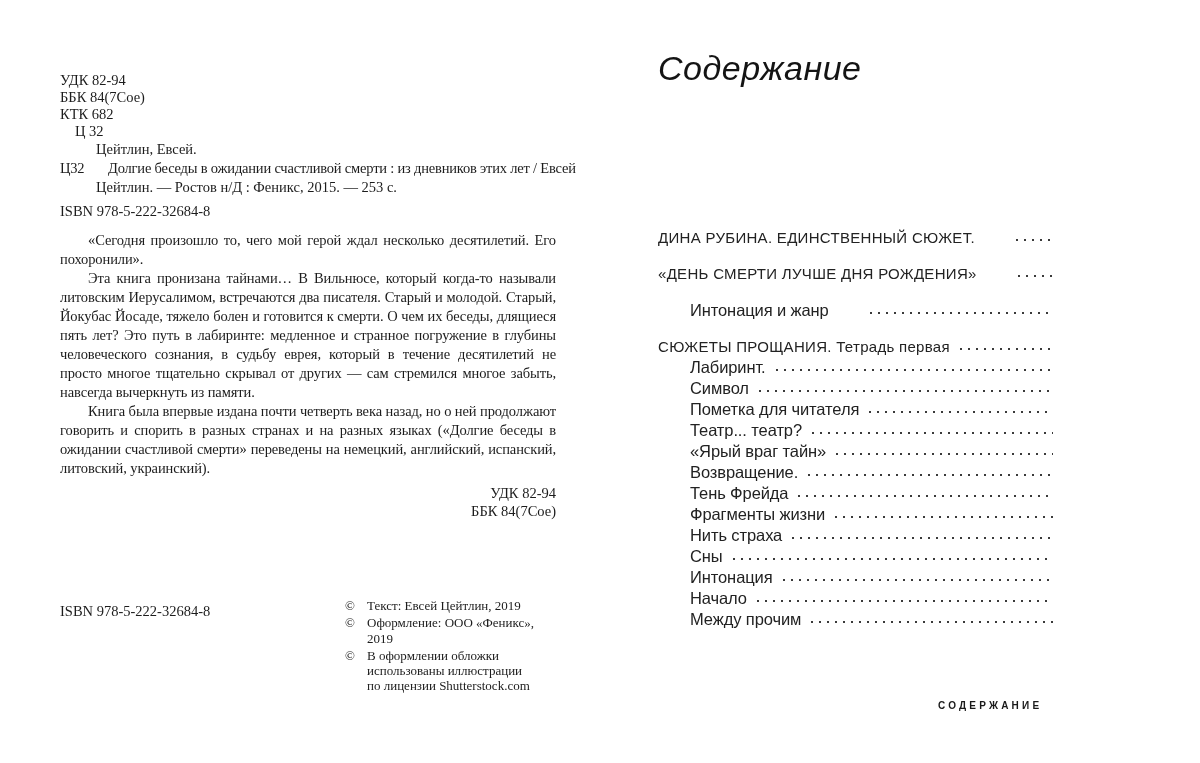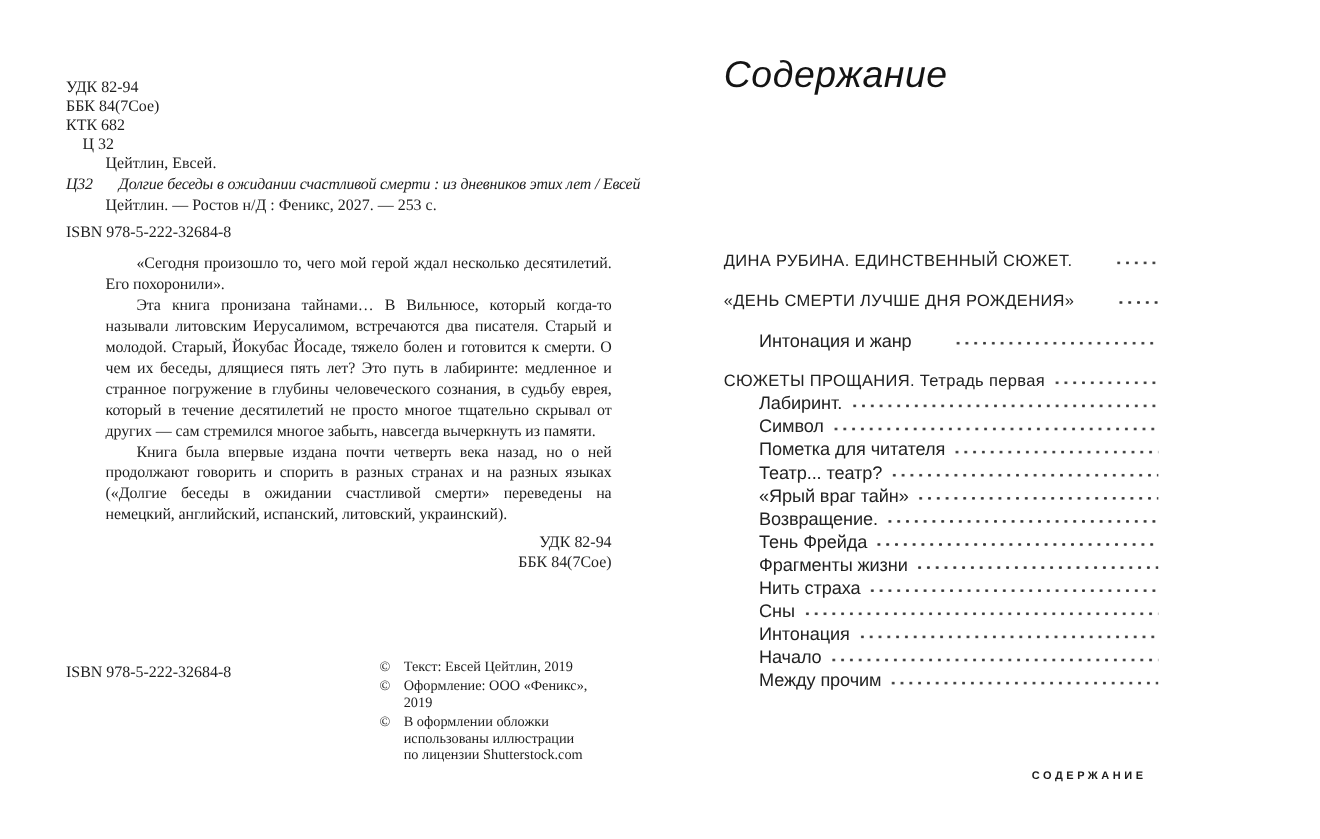--- a/index.html
+++ b/index.html
@@ -13,27 +13,27 @@
   .left-page {
     position:absolute; left:60px; top:72px; width:496px;
     font-family:"Liberation Serif", serif; font-size:14.5px; line-height:19px;
     color:#1c1c1c;
   }
   .codes .code-line { line-height:17px; }
   .codes .code-line.indent { padding-left:15px; }
 
   .card { }
   .card-author { padding-left:36px; }
-  .card-main { position:relative; padding-left:48px; white-space:nowrap; letter-spacing:-0.2px;font-style:italic; }
+  .card-main { position:relative; padding-left:48px; white-space:nowrap; letter-spacing:-0.2px; }
   .card-code { position:absolute; left:0; top:0; }
   .card-tail { padding-left:36px; }
 
   .isbn-top { margin-top:5px; }
 
-  .annotation { margin-top:10px;margin-left:36px; }
+  .annotation { margin-top:10px; }
   .annotation p {
     text-align:justify; text-indent:28px; letter-spacing:-0.1px;
   }
 
   .codes-right { margin-top:6px; text-align:right; line-height:18px; }
 
   .left-bottom { position:absolute; left:60px; top:598px; width:496px; height:90px;
     font-family:"Liberation Serif", serif; color:#1c1c1c; }
   .isbn-bottom { position:absolute; left:0; top:5px; font-size:14.5px; }
   .copyright { position:absolute; left:285px; top:0; font-size:13px; }
@@ -86,21 +86,21 @@
         <div class="code-line">КТК 682</div>
         <div class="code-line indent">Ц 32</div>
       </div>
 
     <div class="card">
       <div class="card-author">Цейтлин, Евсей.</div>
       <div class="card-main">
         <span class="card-code">Ц32</span>
         <span>Долгие беседы в ожидании счастливой смерти : из дневников этих лет / Евсей</span>
       </div>
-      <div class="card-tail">Цейтлин. — Ростов н/Д : Феникс, 2027. — 253 с.</div>
+      <div class="card-tail">Цейтлин. — Ростов н/Д : Феникс, 2015. — 253 с.</div>
     </div>
 
     <div class="isbn-top">ISBN 978-5-222-32684-8</div>
 
     <div class="annotation">
         <p>«Сегодня произошло то, чего мой герой ждал несколько десятилетий.  Его похоронили».</p>
         <p>Эта книга пронизана тайнами… В Вильнюсе, который когда-то называли литовским Иерусалимом, встречаются два писателя. Старый и молодой. Старый, Йокубас Йосаде, тяжело болен и готовится к смерти. О чем их беседы, длящиеся пять лет? Это путь в лабиринте: медленное и странное погружение в глубины человеческого сознания, в судьбу еврея, который в течение десятилетий не просто многое тщательно скрывал от других — сам стремился многое забыть, навсегда вычеркнуть из памяти.</p>
         <p>Книга была впервые издана почти четверть века назад, но о ней продолжают говорить и спорить в разных странах и на разных языках («Долгие беседы в ожидании счастливой смерти» переведены на немецкий, английский, испанский, литовский, украинский).</p>
       </div>
 

